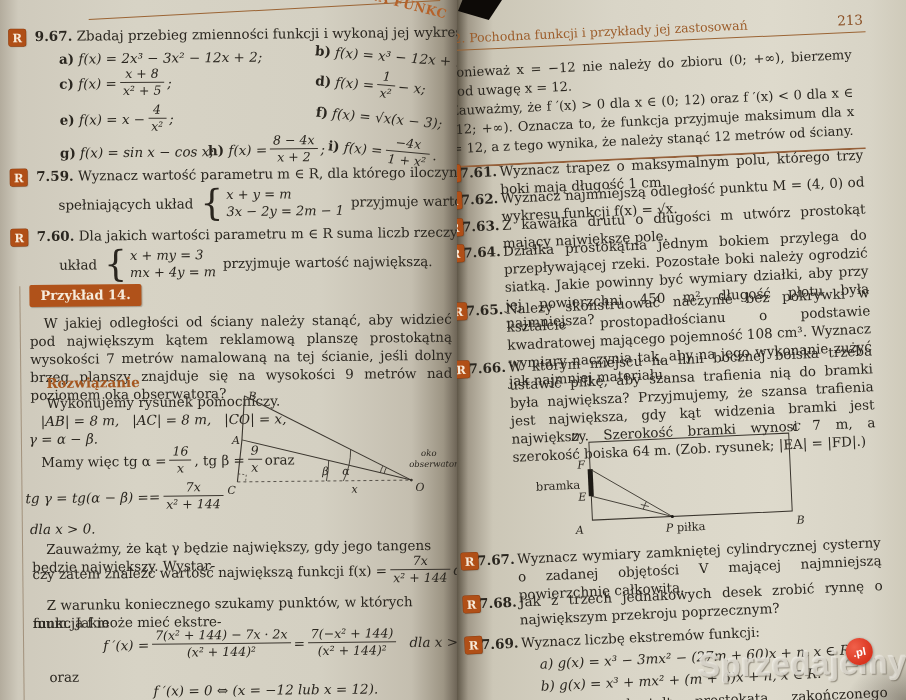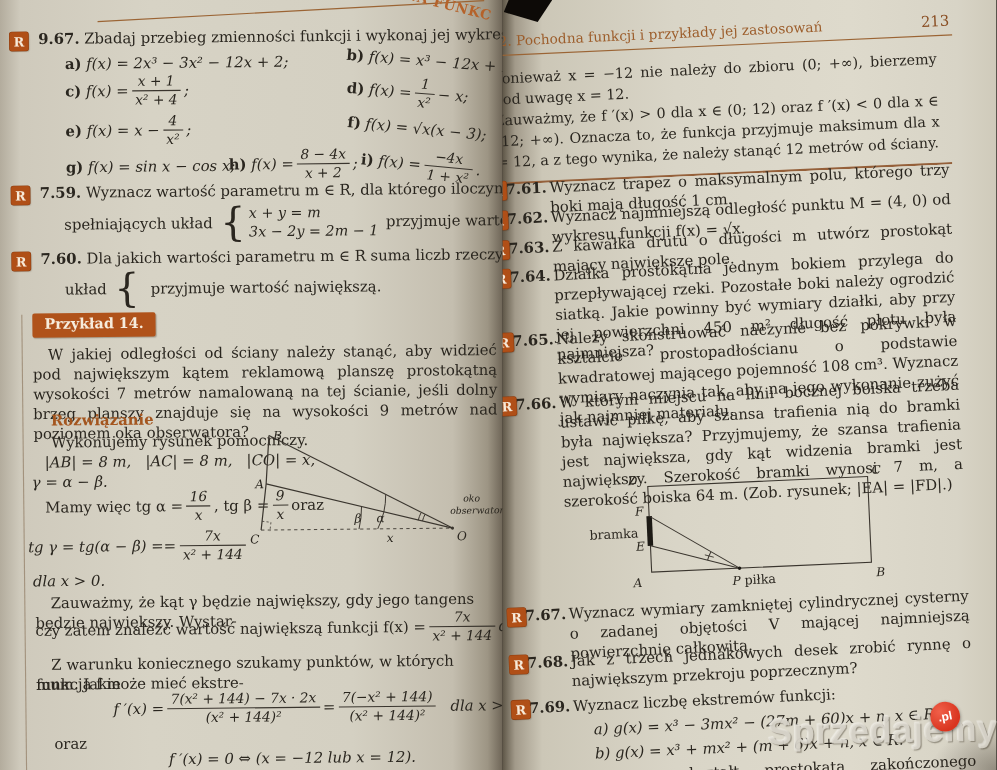--- a/index.html
+++ b/index.html
@@ -121,22 +121,22 @@
     </div>
     <div class="ex-head m" style="left:318px;top:49px;transform:rotate(5deg);">
       <b style="font-style:normal;">b)</b>
       <span>f(x) = x³ − 12x + 1;</span>
     </div>
 
     <div class="fline" style="position:absolute;left:62px;top:66px;">
       <b>c)</b>&nbsp;
       <span class="m">f(x) =</span>
       <span class="frac">
-          <span class="fn">x + 1</span>
-          <span class="fd">x² + 4</span>
+          <span class="fn">x + 8</span>
+          <span class="fd">x² + 5</span>
         </span>
       <span class="m">;</span>
     </div>
     <div class="fline" style="position:absolute;left:318px;top:70px;transform:rotate(5deg);">
       <b>d)</b>&nbsp;
       <span class="m">f(x) =</span>
       <span class="frac">
           <span class="fn">1</span>
           <span class="fd">x²</span>
         </span>
@@ -199,20 +199,24 @@
 
     <div class="rbadge" style="left:12px;top:227px;">R</div>
     <div class="ex-head" style="left:38px;top:225px;">
       <span class="num">7.60.</span>
       <span>Dla jakich wartości parametru m ∈ R suma liczb rzeczywistych x, y spełniających</span>
     </div>
     <div class="fline" style="position:absolute;left:60px;top:246px;">
       <span>układ</span>
       <span class="sys">
         <span class="br">{</span>
+        <span>
+            <span class="ln">x + my = 3</span>
+              <span class="ln">mx + 4y = m</span>
+          </span>
       </span>
       <span>przyjmuje wartość największą.</span>
     </div>
 
     <div id="example-border" style="left:20px;top:284px;height:416px;"></div>
     <div id="przyklad-tab" style="left:30px;top:283px;">Przykład 14.</div>
 
     <div class="abs body-text just indent" style="left:30px;top:312px;width:422px;">W jakiej odległości od ściany należy stanąć, aby widzieć pod największym kątem reklamową planszę prostokątną wysokości 7 metrów namalowaną na tej ścianie, jeśli dolny brzeg planszy znajduje się na wysokości 9 metrów nad poziomem oka obserwatora?</div>
 
     <div class="abs accent num" style="left:46px;top:373px;font-size:13.5px;">Rozwiązanie</div>

